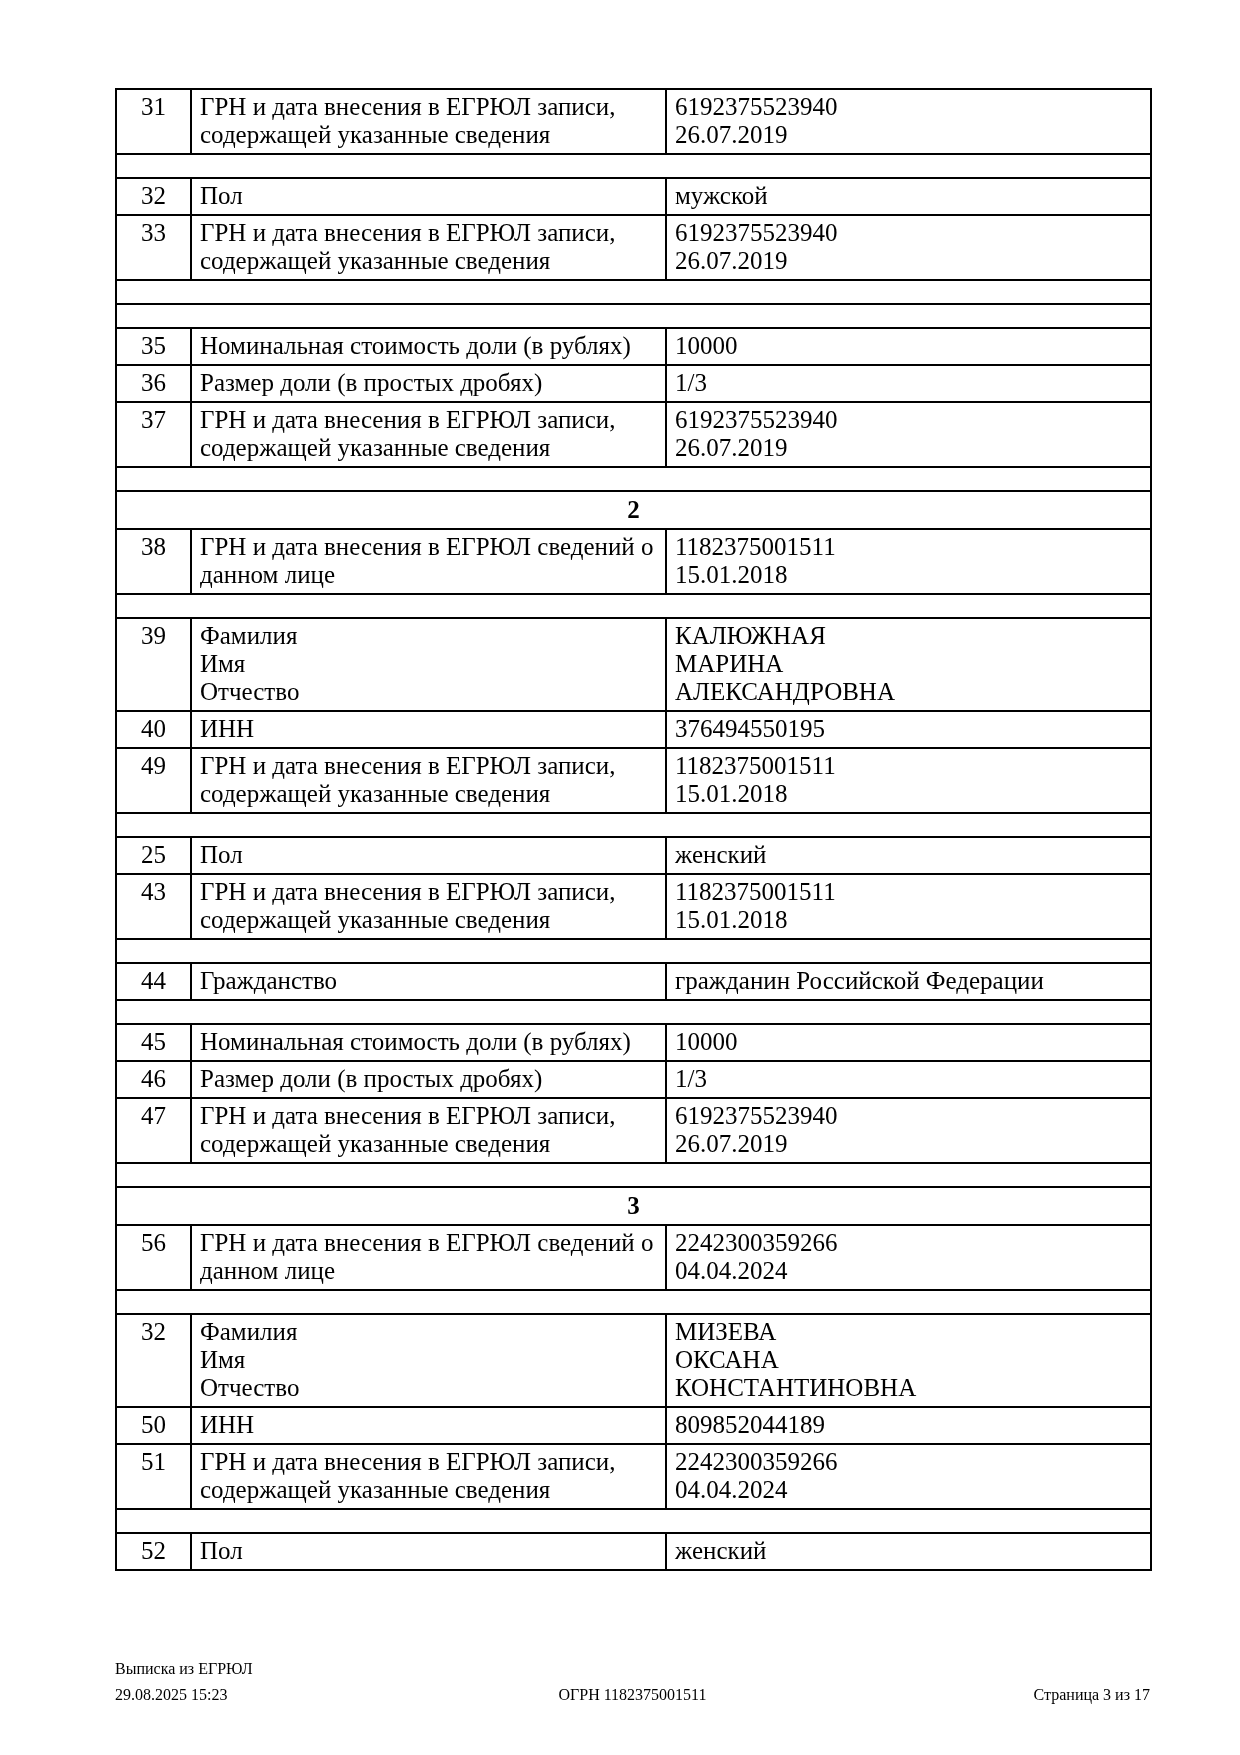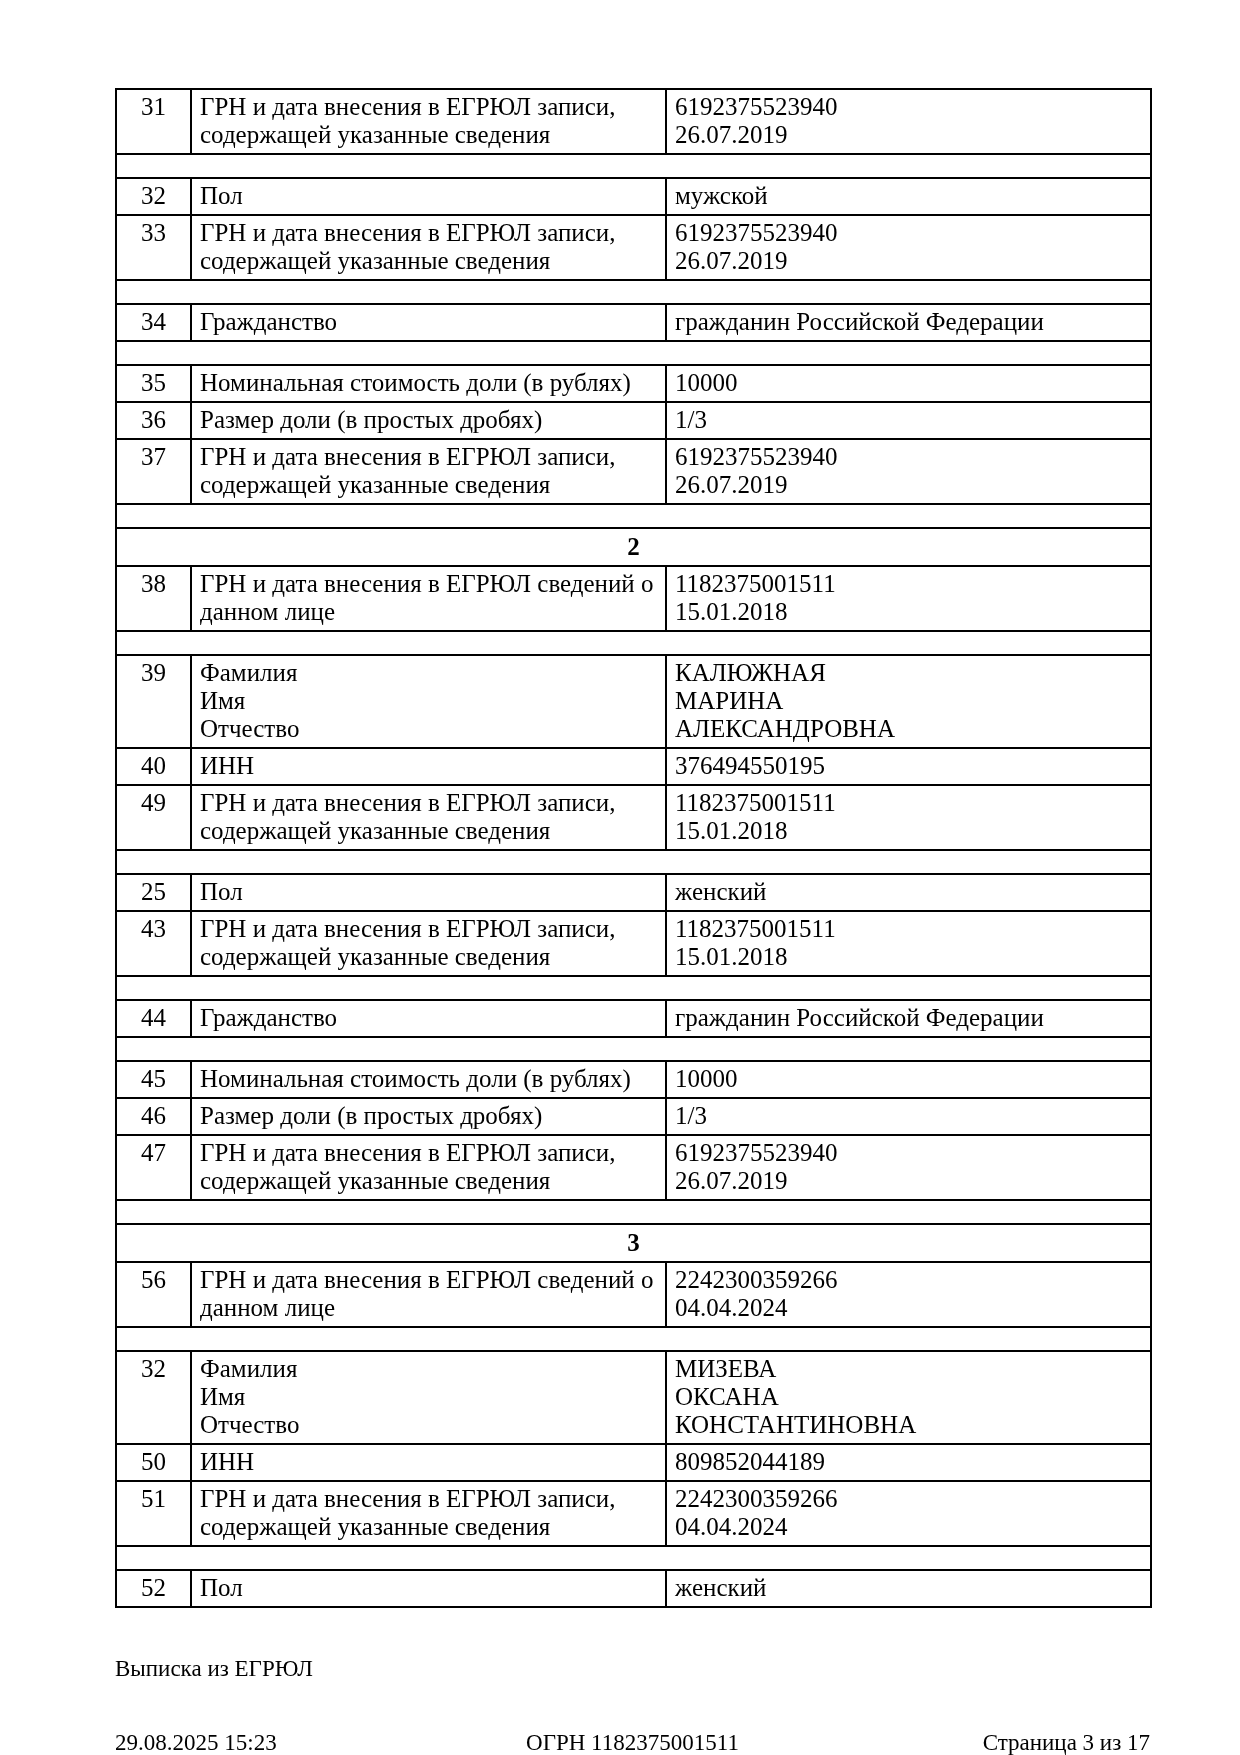--- a/index.html
+++ b/index.html
@@ -44,27 +44,26 @@
   table.egrul td.group-header {
     text-align: center;
     font-weight: bold;
     height: 38px;
     padding: 4px 8px;
   }
   .footer {
     position: absolute;
     left: 115px; top: 1656px;
     width: 1035px;
-    font-size: 23px;
+    font-size: 16px;
     line-height: 26px;
   }
   .footer-line2 {
     display: grid;
     grid-template-columns: 1fr 1fr 1fr;
-    margin-top: 48px;
   }
   .footer-line2 .fc-left   { text-align: left; }
   .footer-line2 .fc-center { text-align: center; }
   .footer-line2 .fc-right  { text-align: right; }
 </style>
 </head>
 <body>
 
 <div class="page">
 
@@ -104,29 +103,20 @@
             <div>ГРН и дата внесения в ЕГРЮЛ записи,</div>
             <div>содержащей указанные сведения</div>
           </td>
           <td class="value">
             <div>6192375523940</div>
             <div>26.07.2019</div>
           </td>
         </tr>
         <tr>
           <td class="spacer" colspan="3"></td>
-        </tr>
-        <tr>
-          <td class="num">34</td>
-          <td class="label">
-            <div>Гражданство</div>
-          </td>
-          <td class="value">
-            <div>гражданин Российской Федерации</div>
-          </td>
         </tr>
         <tr>
           <td class="spacer" colspan="3"></td>
         </tr>
         <tr>
           <td class="num">35</td>
           <td class="label">
             <div>Номинальная стоимость доли (в рублях)</div>
           </td>
           <td class="value">

